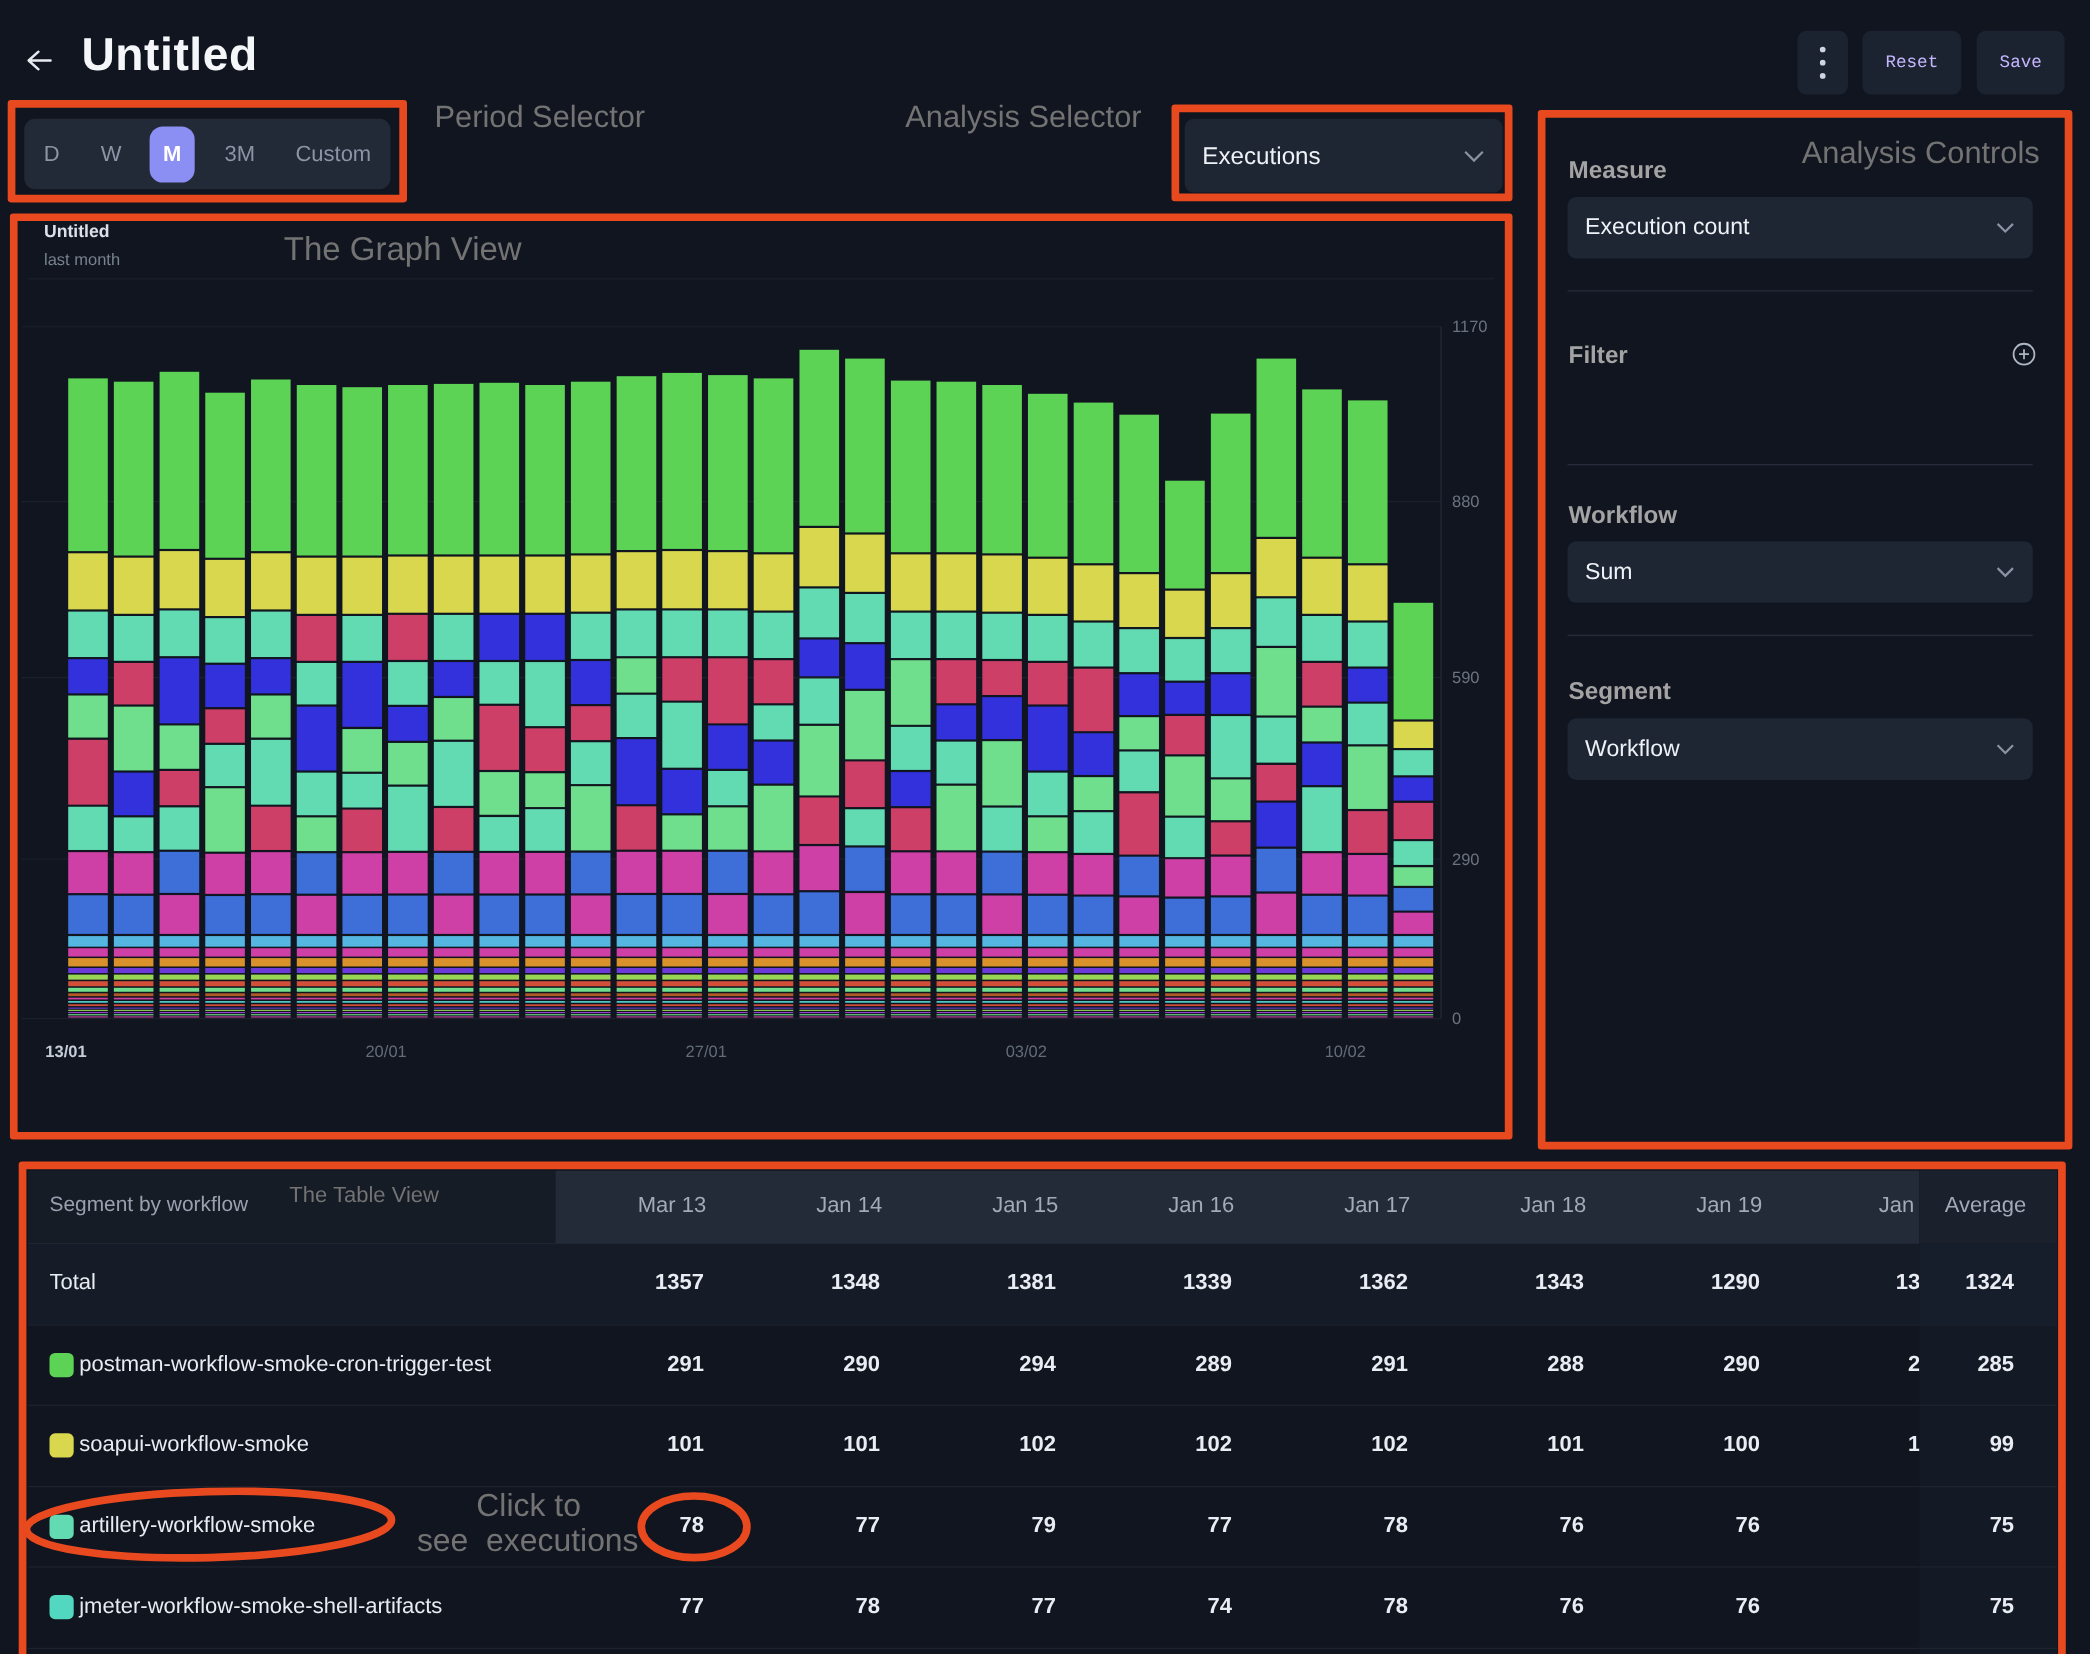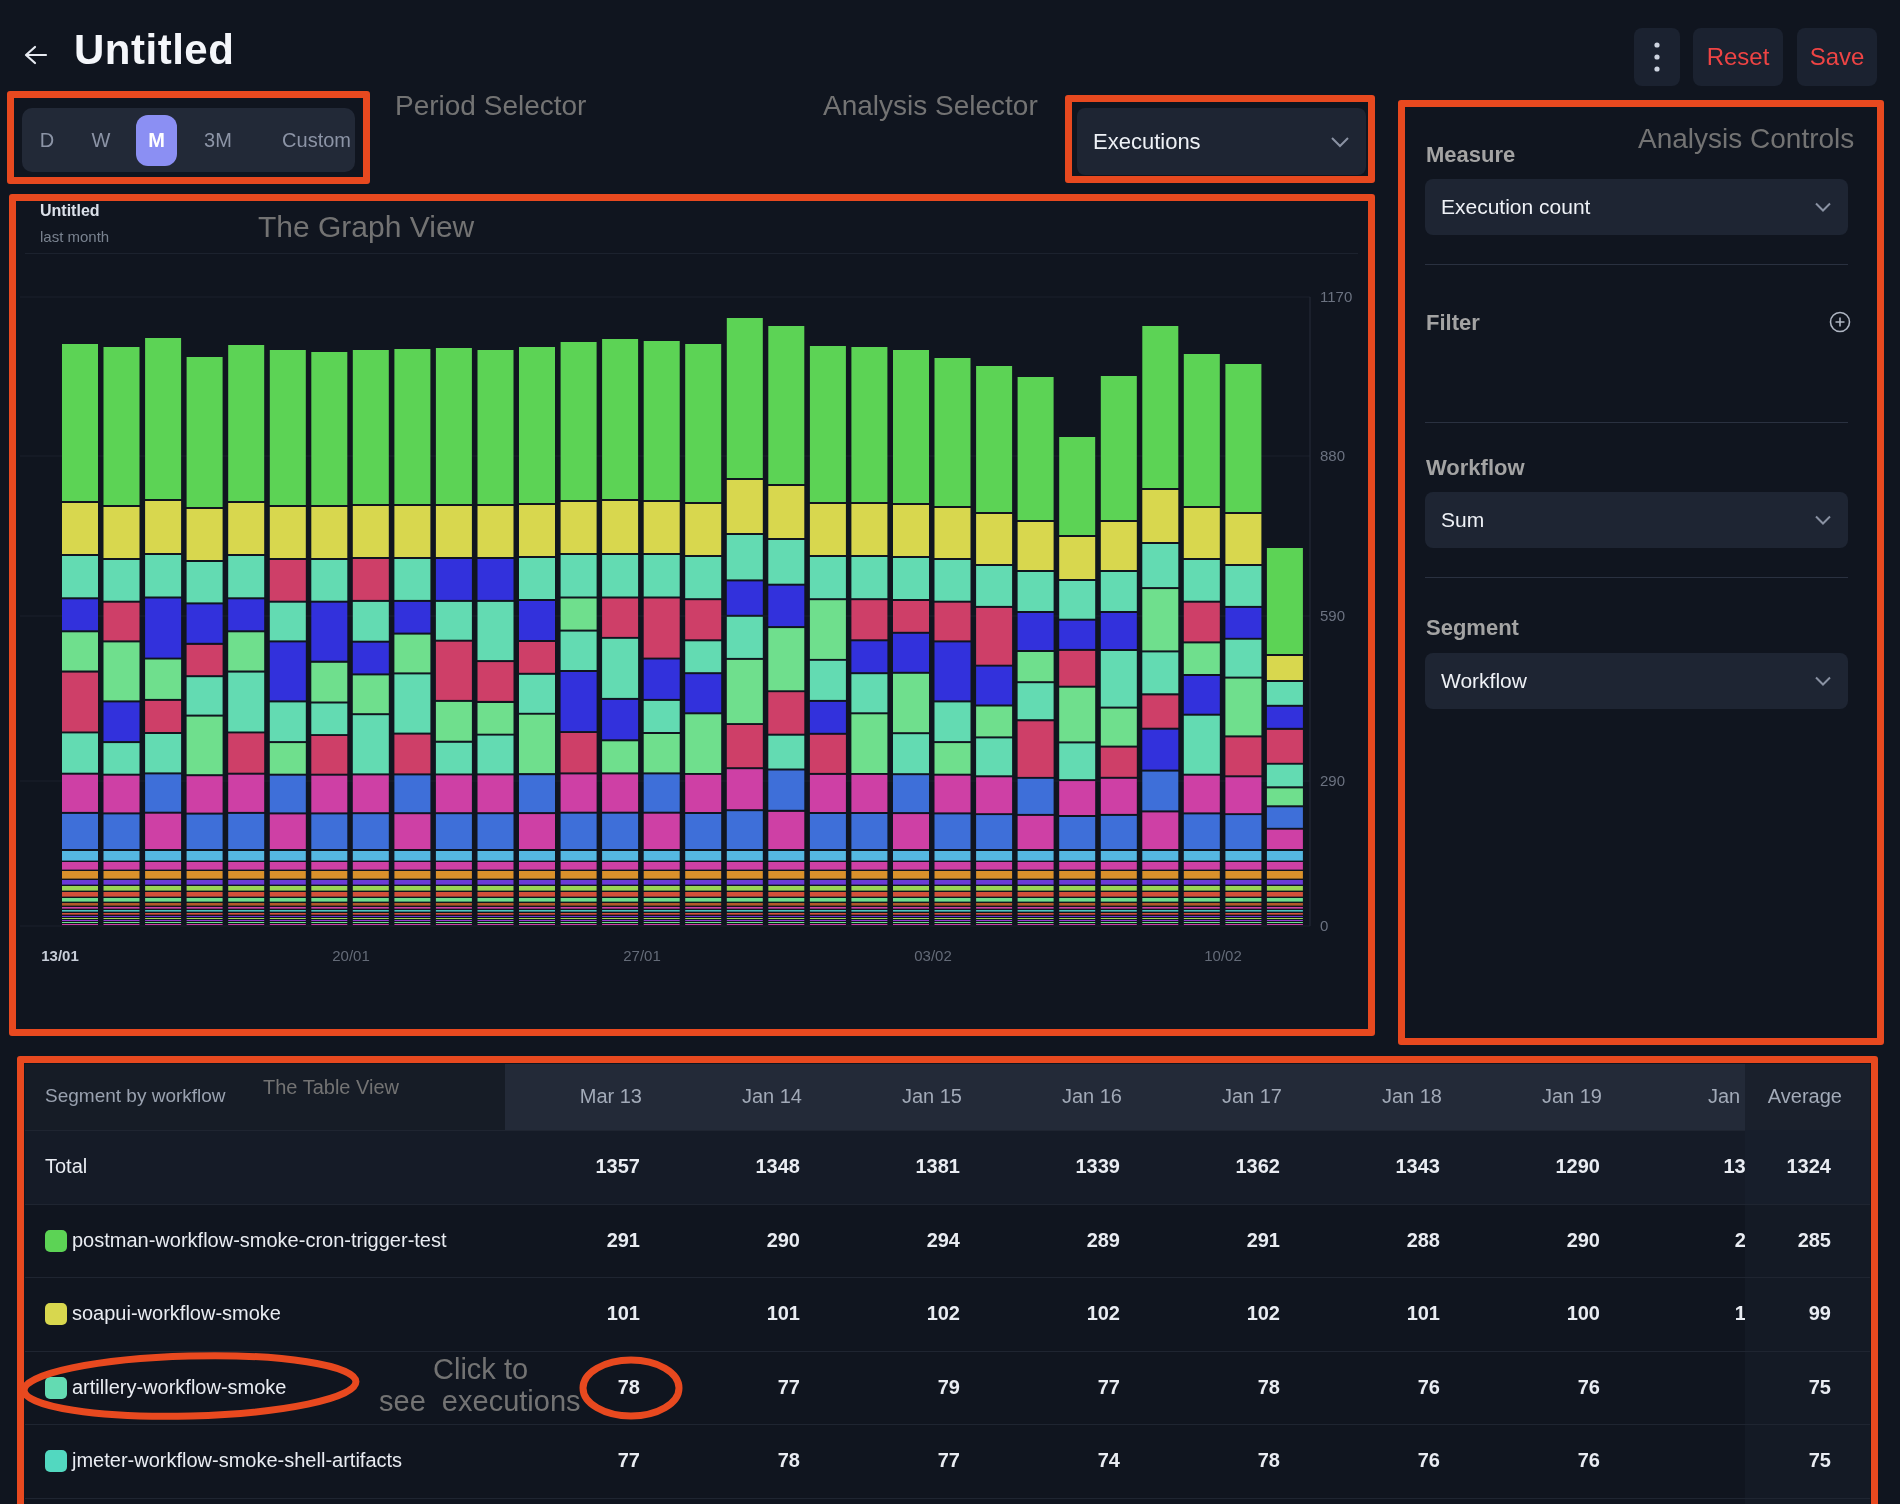--- a/index.html
+++ b/index.html
@@ -6,22 +6,22 @@
 html,body { width:1900px; height:1504px; background:#10151f; overflow:hidden;
   font-family:"Liberation Sans", sans-serif; }
 .abs { position:absolute; }
 .red-box { position:absolute; border:7px solid #e8491f; border-radius:3px; z-index:50; pointer-events:none; }
 .red-lab { position:absolute; color:#737373; z-index:51; white-space:nowrap; }
 .sel { position:absolute; background:#1e2533; border-radius:8px; color:#eef1f6; font-size:21px; }
 .sel .txt { position:absolute; left:16px; top:50%; transform:translateY(-50%); }
 .chev { position:absolute; right:16px; top:50%; transform:translateY(-50%); }
 .h2 { position:absolute; color:#a3a3a3; font-size:22px; font-weight:bold; }
 .divider { position:absolute; height:1px; background:#2a3140; }
-.btn { position:absolute; background:#1b2230; border-radius:8px; color:#ef4444;
-  font-size:24px; display:flex; align-items:center; justify-content:center; }
+.btn { position:absolute; background:#1b2230; border-radius:8px; color:#c4b5fd;
+  font-size:16px; display:flex; align-items:center; justify-content:center;font-family:Liberation Mono, monospace; }
 .num { position:absolute; color:#e9ecf2; font-size:20px; font-weight:600; text-align:right; }
 .hdrtxt { position:absolute; color:#a2aab8; font-size:20px; text-align:right; }
 .rowname { position:absolute; color:#e9ecf2; font-size:20px; }
 .swatch { position:absolute; width:22px; height:22px; border-radius:5px; top:-11px; }
 </style>
 </head>
 <body>
 
 <svg class="abs" style="left:23px;top:43px" width="26" height="24" viewBox="0 0 26 24">
  <path d="M12 4 L3 12 L12 20 M3.5 12 H23" stroke="#e7eaf1" stroke-width="2.2" fill="none" stroke-linecap="round" stroke-linejoin="round"></path>
@@ -37,21 +37,21 @@
 </div>
 <div class="btn" style="left:1693px;top:28px;width:90px;height:58px">Reset</div>
 <div class="btn" style="left:1797px;top:28px;width:80px;height:58px">Save</div>
 
 <div class="abs" style="left:22px;top:108px;width:333px;height:64px;background:#222937;border-radius:10px"></div>
 <div class="abs" style="left:22px;top:108px;width:333px;height:64px;display:flex;align-items:center;color:#8c94a6;font-size:20px">
   <div style="width:50px;text-align:center">D</div>
   <div style="width:58px;text-align:center">W</div>
   <div style="width:41px;height:51px;margin:0 4px 0 6px;background:#8b8ff3;border-radius:12px;color:#ffffff;font-weight:bold;display:flex;align-items:center;justify-content:center">M</div>
   <div style="width:74px;text-align:center">3M</div>
-  <div style="width:96px;text-align:right">Custom</div>
+  <div style="width:96px;text-align:center">Custom</div>
 </div>
 
 <div class="sel" style="left:1077px;top:108px;width:289px;height:67px">
   <span class="txt" style="font-size:22px">Executions</span>
   <svg class="chev" width="20" height="12" viewBox="0 0 20 12">
       <path d="M2 2 L10 10 L18 2" stroke="#8a92a3" stroke-width="2" fill="none"></path>
     </svg>
 </div>
 
 <div class="h2" style="left:1426px;top:142px">Measure</div>

